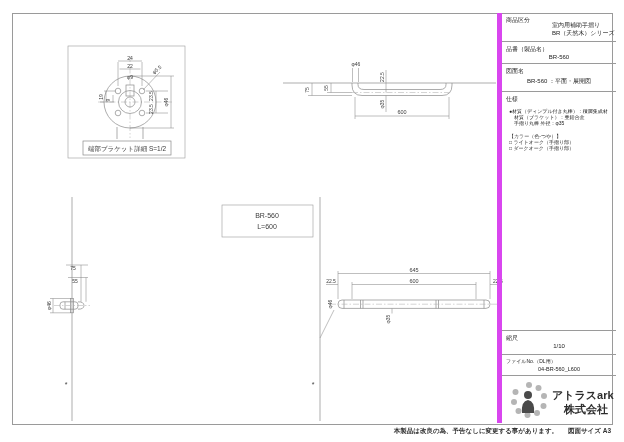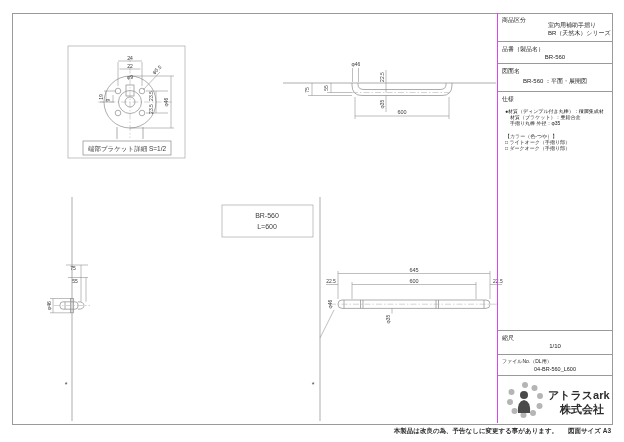--- a/index.html
+++ b/index.html
@@ -6,21 +6,21 @@
   .page{position:relative;width:624px;height:442px;background:#ffffff;overflow:hidden;
         font-family:"Liberation Sans","DejaVu Sans",sans-serif;}
   svg{position:absolute;left:0;top:0;}
   svg .ln{stroke:#8a8a8a;stroke-width:0.7;fill:none;}
   svg .thin{stroke:#9a9a9a;stroke-width:0.6;fill:none;}
   svg .cl{stroke:#b0b0b0;stroke-width:0.55;fill:none;stroke-dasharray:6 2 1.5 2;}
   svg .dim{stroke:#8a8a8a;stroke-width:0.55;fill:none;}
   svg text{fill:#3c3c3c;font-family:"Liberation Sans","DejaVu Sans",sans-serif;}
   .t5{font-size:5px;} .t55{font-size:5.5px;} .t65{font-size:6.5px;} .t7{font-size:7px;}
   .frame{position:absolute;left:12px;top:13px;width:599px;height:410px;border:1px solid #9a9a9a;}
-  .tblock{position:absolute;left:497px;top:13px;width:114px;height:410px;border-left:1px solid #d946ef;}
+  .tblock{position:absolute;left:497px;top:13px;width:114px;height:410px;border-left:5px solid #d946ef;}
   .trow{position:relative;border-bottom:1px solid #9a9a9a;}
   .tlabel{position:absolute;left:4px;top:3px;font-size:6px;color:#222;}
   .tval{position:absolute;width:100%;text-align:center;font-size:6px;color:#222;}
   .cat-val{position:absolute;left:50px;top:8px;font-size:6px;line-height:8px;color:#222;text-align:left;}
   .spec{position:absolute;left:7px;top:16px;font-size:5px;line-height:6.2px;color:#222;}
   .spec .gap{margin-top:6px;}
   .footer{position:absolute;top:427px;right:13px;font-size:6.5px;font-weight:bold;color:#333;white-space:nowrap;}
   .footer span{margin-left:8px;}
   .logo-name{position:absolute;left:50px;top:12px;font-size:11px;font-weight:bold;color:#2d2d2d;}
   .logo-sub{position:absolute;left:62px;top:26px;font-size:11px;font-weight:bold;color:#2d2d2d;}

